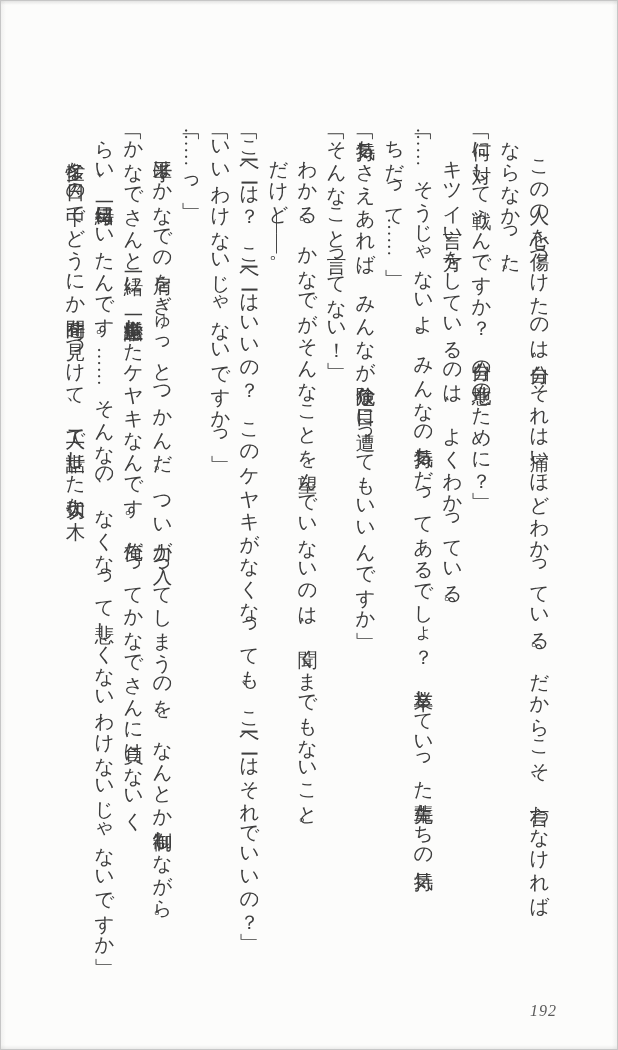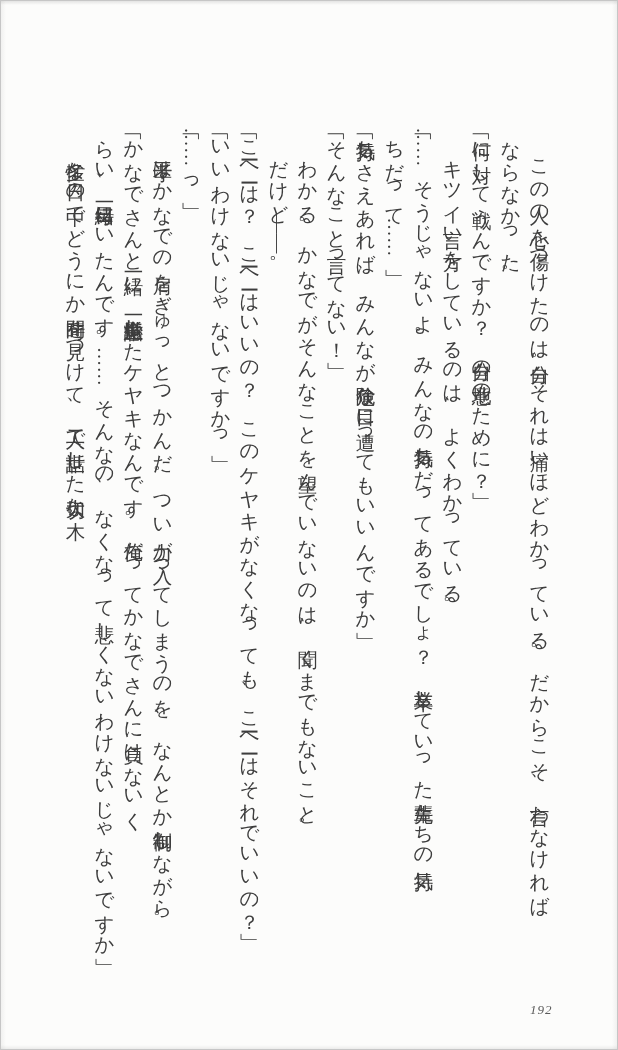--- a/index.html
+++ b/index.html
@@ -43,21 +43,21 @@
   }
   .text-block p {
     margin: 0;
     padding: 0;
     white-space: nowrap;
   }
   .page-number {
     position: absolute;
     left: 529px;
     top: 1001px;
-    font-size: 13px;
+    font-size: 16px;
     font-style: italic;
     color: #5a5a5a;
     letter-spacing: 1px;
   }
 </style>
 </head>
 <body>
 
 <div class="page">
   <div class="text-block">

